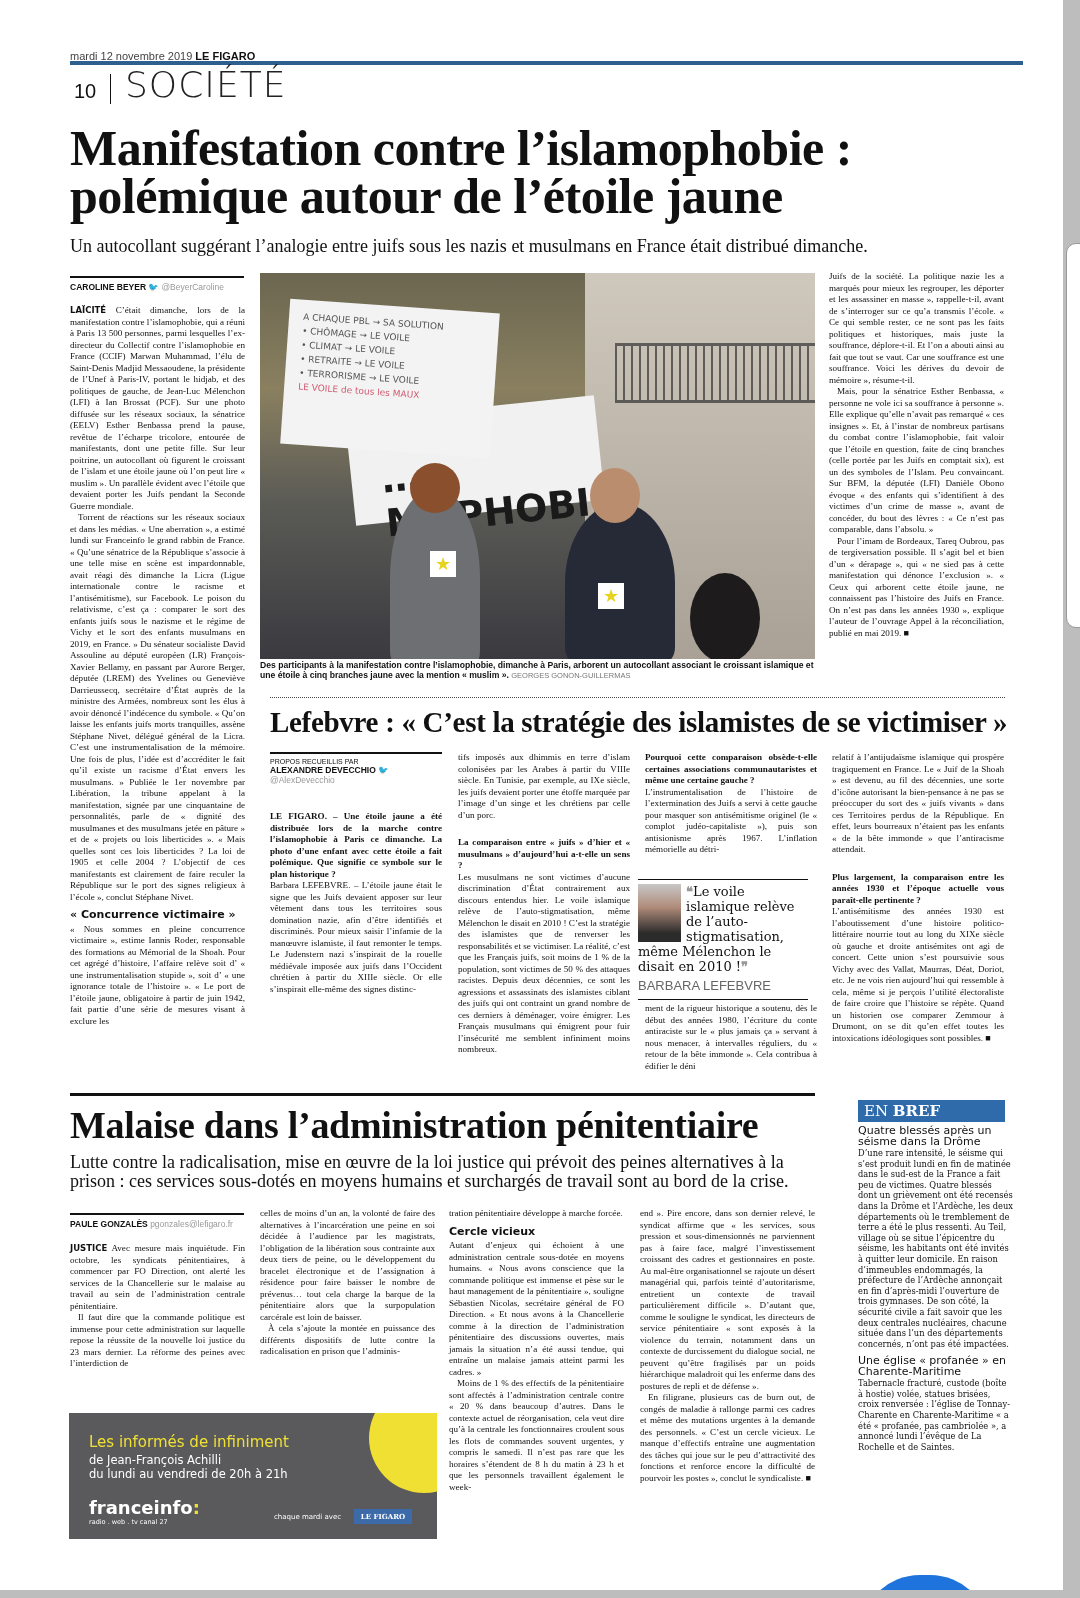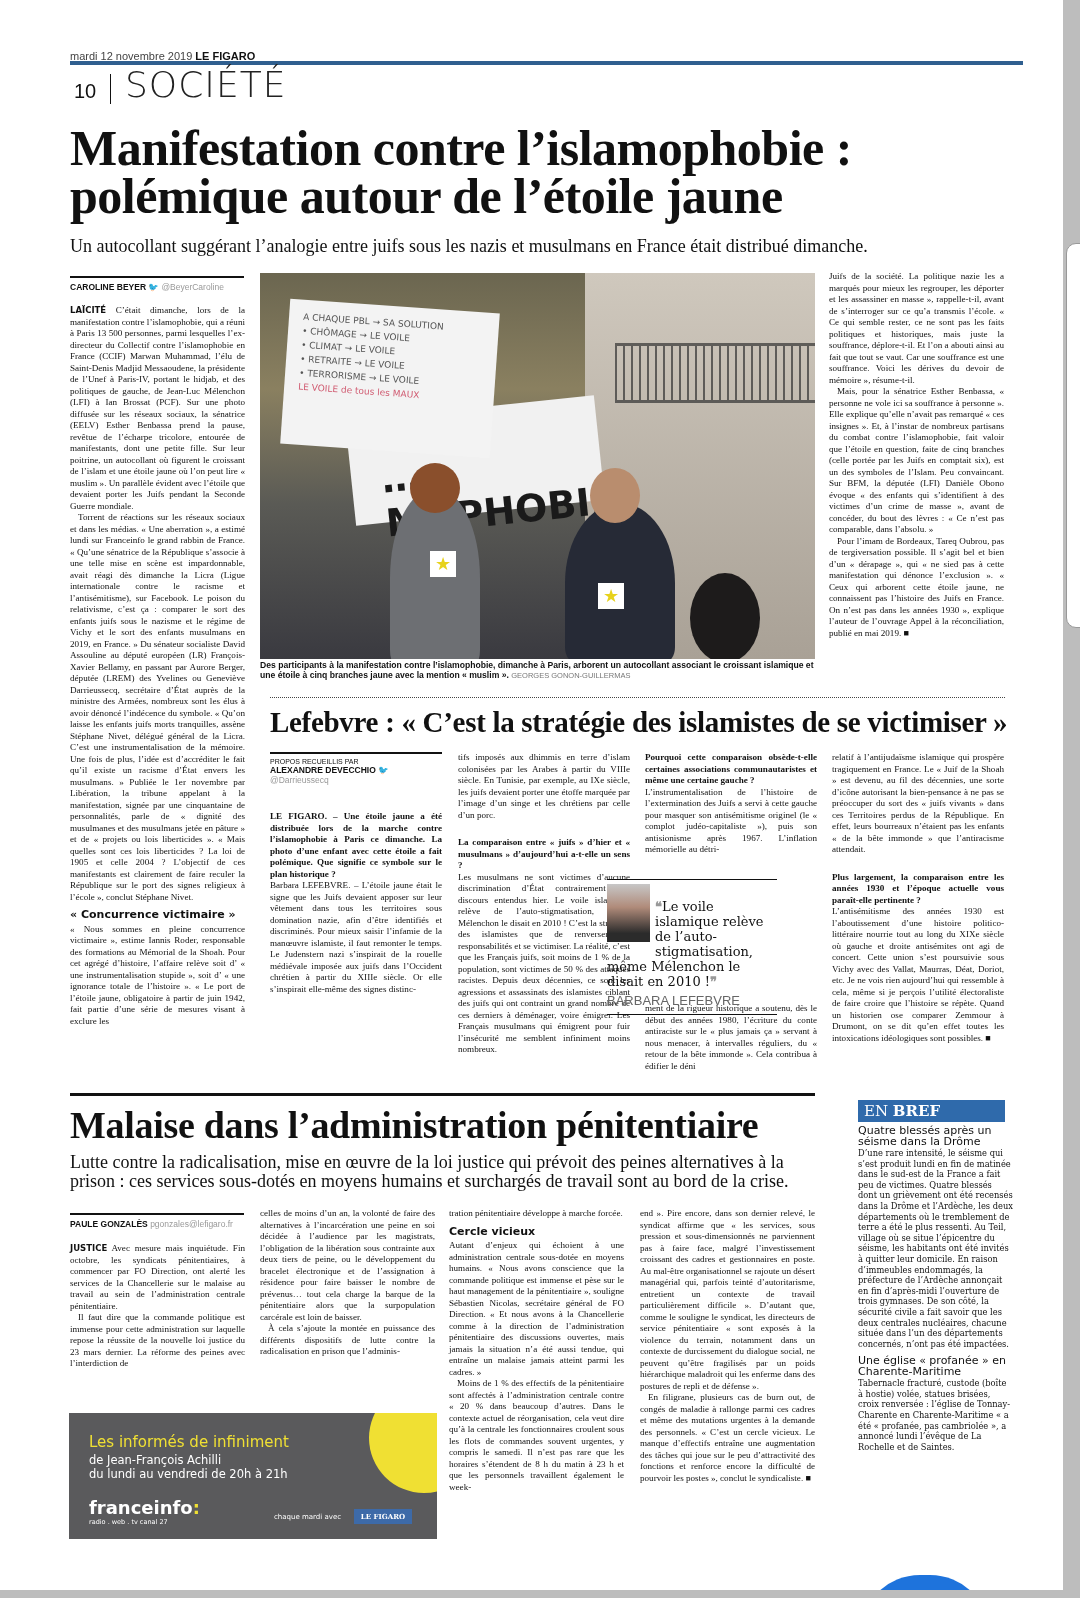--- a/index.html
+++ b/index.html
@@ -41,21 +41,21 @@
   .photo .banner { position: absolute; left: 90px; top: 135px; width: 250px; height: 105px; background: #f1f1f1; transform: rotate(-6deg); font-family: "DejaVu Sans", sans-serif; font-weight: bold; font-size: 38px; color: #1a1a1a; padding-top: 40px; padding-left: 30px; }
   .photo .person { position: absolute; border-radius: 50% 50% 10% 10%; }
   .photo .star { position: absolute; width: 26px; height: 26px; background: #fff; font-size: 18px; color: #e7d21c; text-align: center; line-height: 26px; }
 
   .caption { position: absolute; left: 260px; top: 660px; width: 565px; font-family: "Liberation Sans", sans-serif; font-weight: bold; font-size: 8.6px; line-height: 10px; }
   .caption .credit { font-weight: normal; color: #777; font-size: 7.5px; }
 
   .dotrule { position: absolute; left: 270px; top: 697px; width: 735px; border-top: 1px dotted #444; }
   .h2 { position: absolute; left: 270px; top: 706px; width: 745px; font-family: "Liberation Serif", serif; font-size: 29px; letter-spacing: -0.3px; }
 
-  .pullquote { position: absolute; left: 607px; top: 879px; width: 170px; border-top: 1px solid #111; border-bottom: 1px solid #111; padding: 19px 0 6px; }
+  .pullquote { position: absolute; left: 638px; top: 879px; width: 170px; border-top: 1px solid #111; border-bottom: 1px solid #111; padding: 4px 0 6px; }
   .pq-photo { position: absolute; left: 0; top: 4px; width: 43px; height: 58px; background: linear-gradient(180deg,#c7c7c7 0%, #b08b7a 40%, #2b2b2b 85%); }
   .pq-text { font-family: "DejaVu Serif", serif; font-size: 13px; line-height: 15px; color: #111; }
   .pq-text .first { display: block; margin-left: 48px; }
   .pq-mark { color: #999; font-weight: bold; }
   .pq-author { font-family: "Liberation Sans", sans-serif; font-size: 13px; color: #666; margin-top: 4px; }
   .pq-credit { position: absolute; left: 637px; top: 880px; width: 8px; height: 60px; font-size: 5px; color: #888; writing-mode: vertical-rl; transform: rotate(180deg); font-family: "Liberation Sans", sans-serif; }
 
   .thickrule { position: absolute; left: 70px; top: 1093px; width: 745px; height: 3px; background: #111; }
   .h3 { position: absolute; left: 70px; top: 1103px; width: 760px; font-family: "Liberation Serif", serif; font-size: 38px; letter-spacing: -0.3px; }
   .deck2 { position: absolute; left: 70px; top: 1153px; width: 760px; font-family: "Liberation Serif", serif; font-size: 18px; line-height: 19px; }
@@ -137,21 +137,21 @@
     <p>Pour l’imam de Bordeaux, Tareq Oubrou, pas de tergiversation possible. Il s’agit bel et bien d’un « dérapage », qui « ne sied pas à cette manifestation qui dénonce l’exclusion ». « Ceux qui arborent cette étoile jaune, ne connaissent pas l’histoire des Juifs en France. On n’est pas dans les années 1930 », explique l’auteur de l’ouvrage Appel à la réconciliation, publié en mai 2019. ■</p>
   </div>
 
   <div class="dotrule"></div>
   <h2 class="h2">Lefebvre : « C’est la stratégie des islamistes de se victimiser »</h2>
 
   <div class="byline" style="left:270px;top:752px;width:172px;">
     <div style="font-size:7px;">PROPOS RECUEILLIS PAR</div>
     <b>ALEXANDRE DEVECCHIO</b>
     <span class="bird">🐦</span>
-    <span class="handle">@Darrieussecq</span>
+    <span class="handle">@AlexDevecchio</span>
   </div>
 
   <div class="col" style="left:270px;top:795px;width:172px;">
     <p class="noind q">LE FIGARO. – Une étoile jaune a été distribuée lors de la marche contre l’islamophobie à Paris ce dimanche. La photo d’une enfant avec cette étoile a fait polémique. Que signifie ce symbole sur le plan historique ?</p>
     <p class="noind">Barbara LEFEBVRE. – L’étoile jaune était le signe que les Juifs devaient apposer sur leur vêtement dans tous les territoires sous domination nazie, afin d’être identifiés et discriminés. Pour mieux saisir l’infamie de la manœuvre islamiste, il faut remonter le temps. Le Judenstern nazi s’inspirait de la rouelle médiévale imposée aux juifs dans l’Occident chrétien à partir du XIIIe siècle. Or elle s’inspirait elle-même des signes distinc-</p>
   </div>
 
   <div class="col" style="left:458px;top:752px;width:172px;">
     <p class="noind">tifs imposés aux dhimmis en terre d’islam colonisées par les Arabes à partir du VIIIe siècle. En Tunisie, par exemple, au IXe siècle, les juifs devaient porter une étoffe marquée par l’image d’un singe et les chrétiens par celle d’un porc.</p>
     <p class="noind q">La comparaison entre « juifs » d’hier et « musulmans » d’aujourd’hui a-t-elle un sens ?</p>

